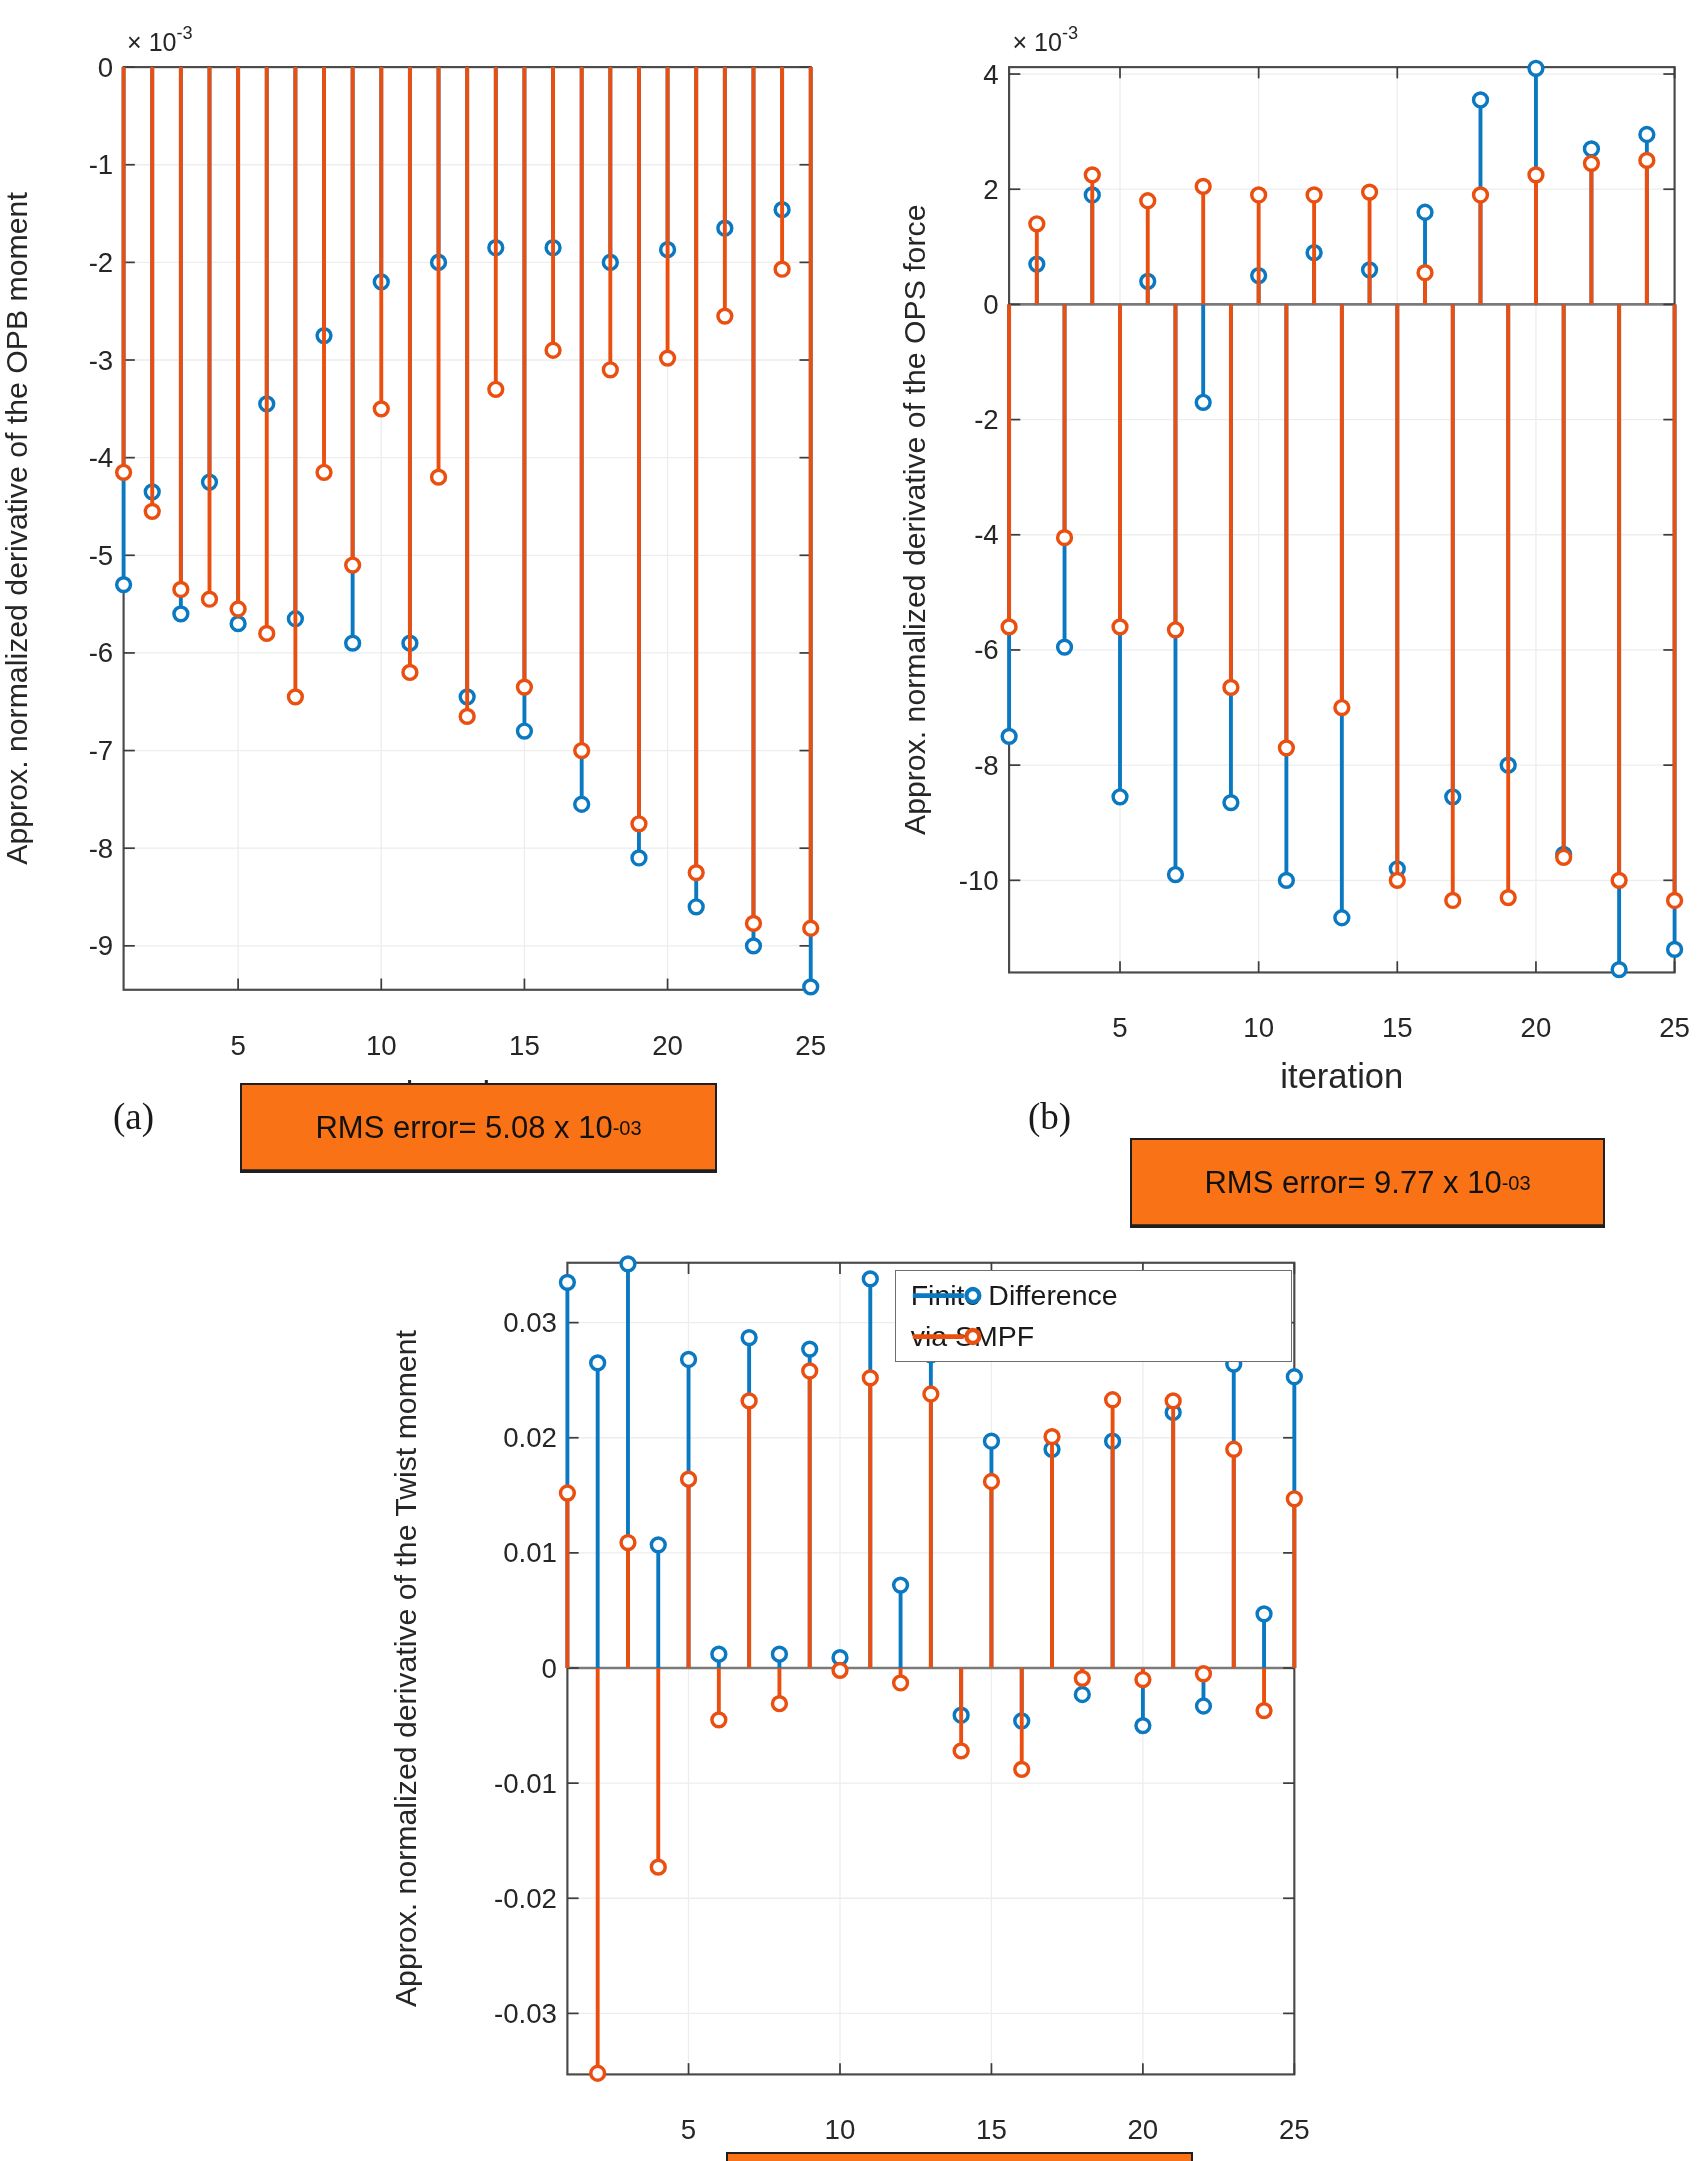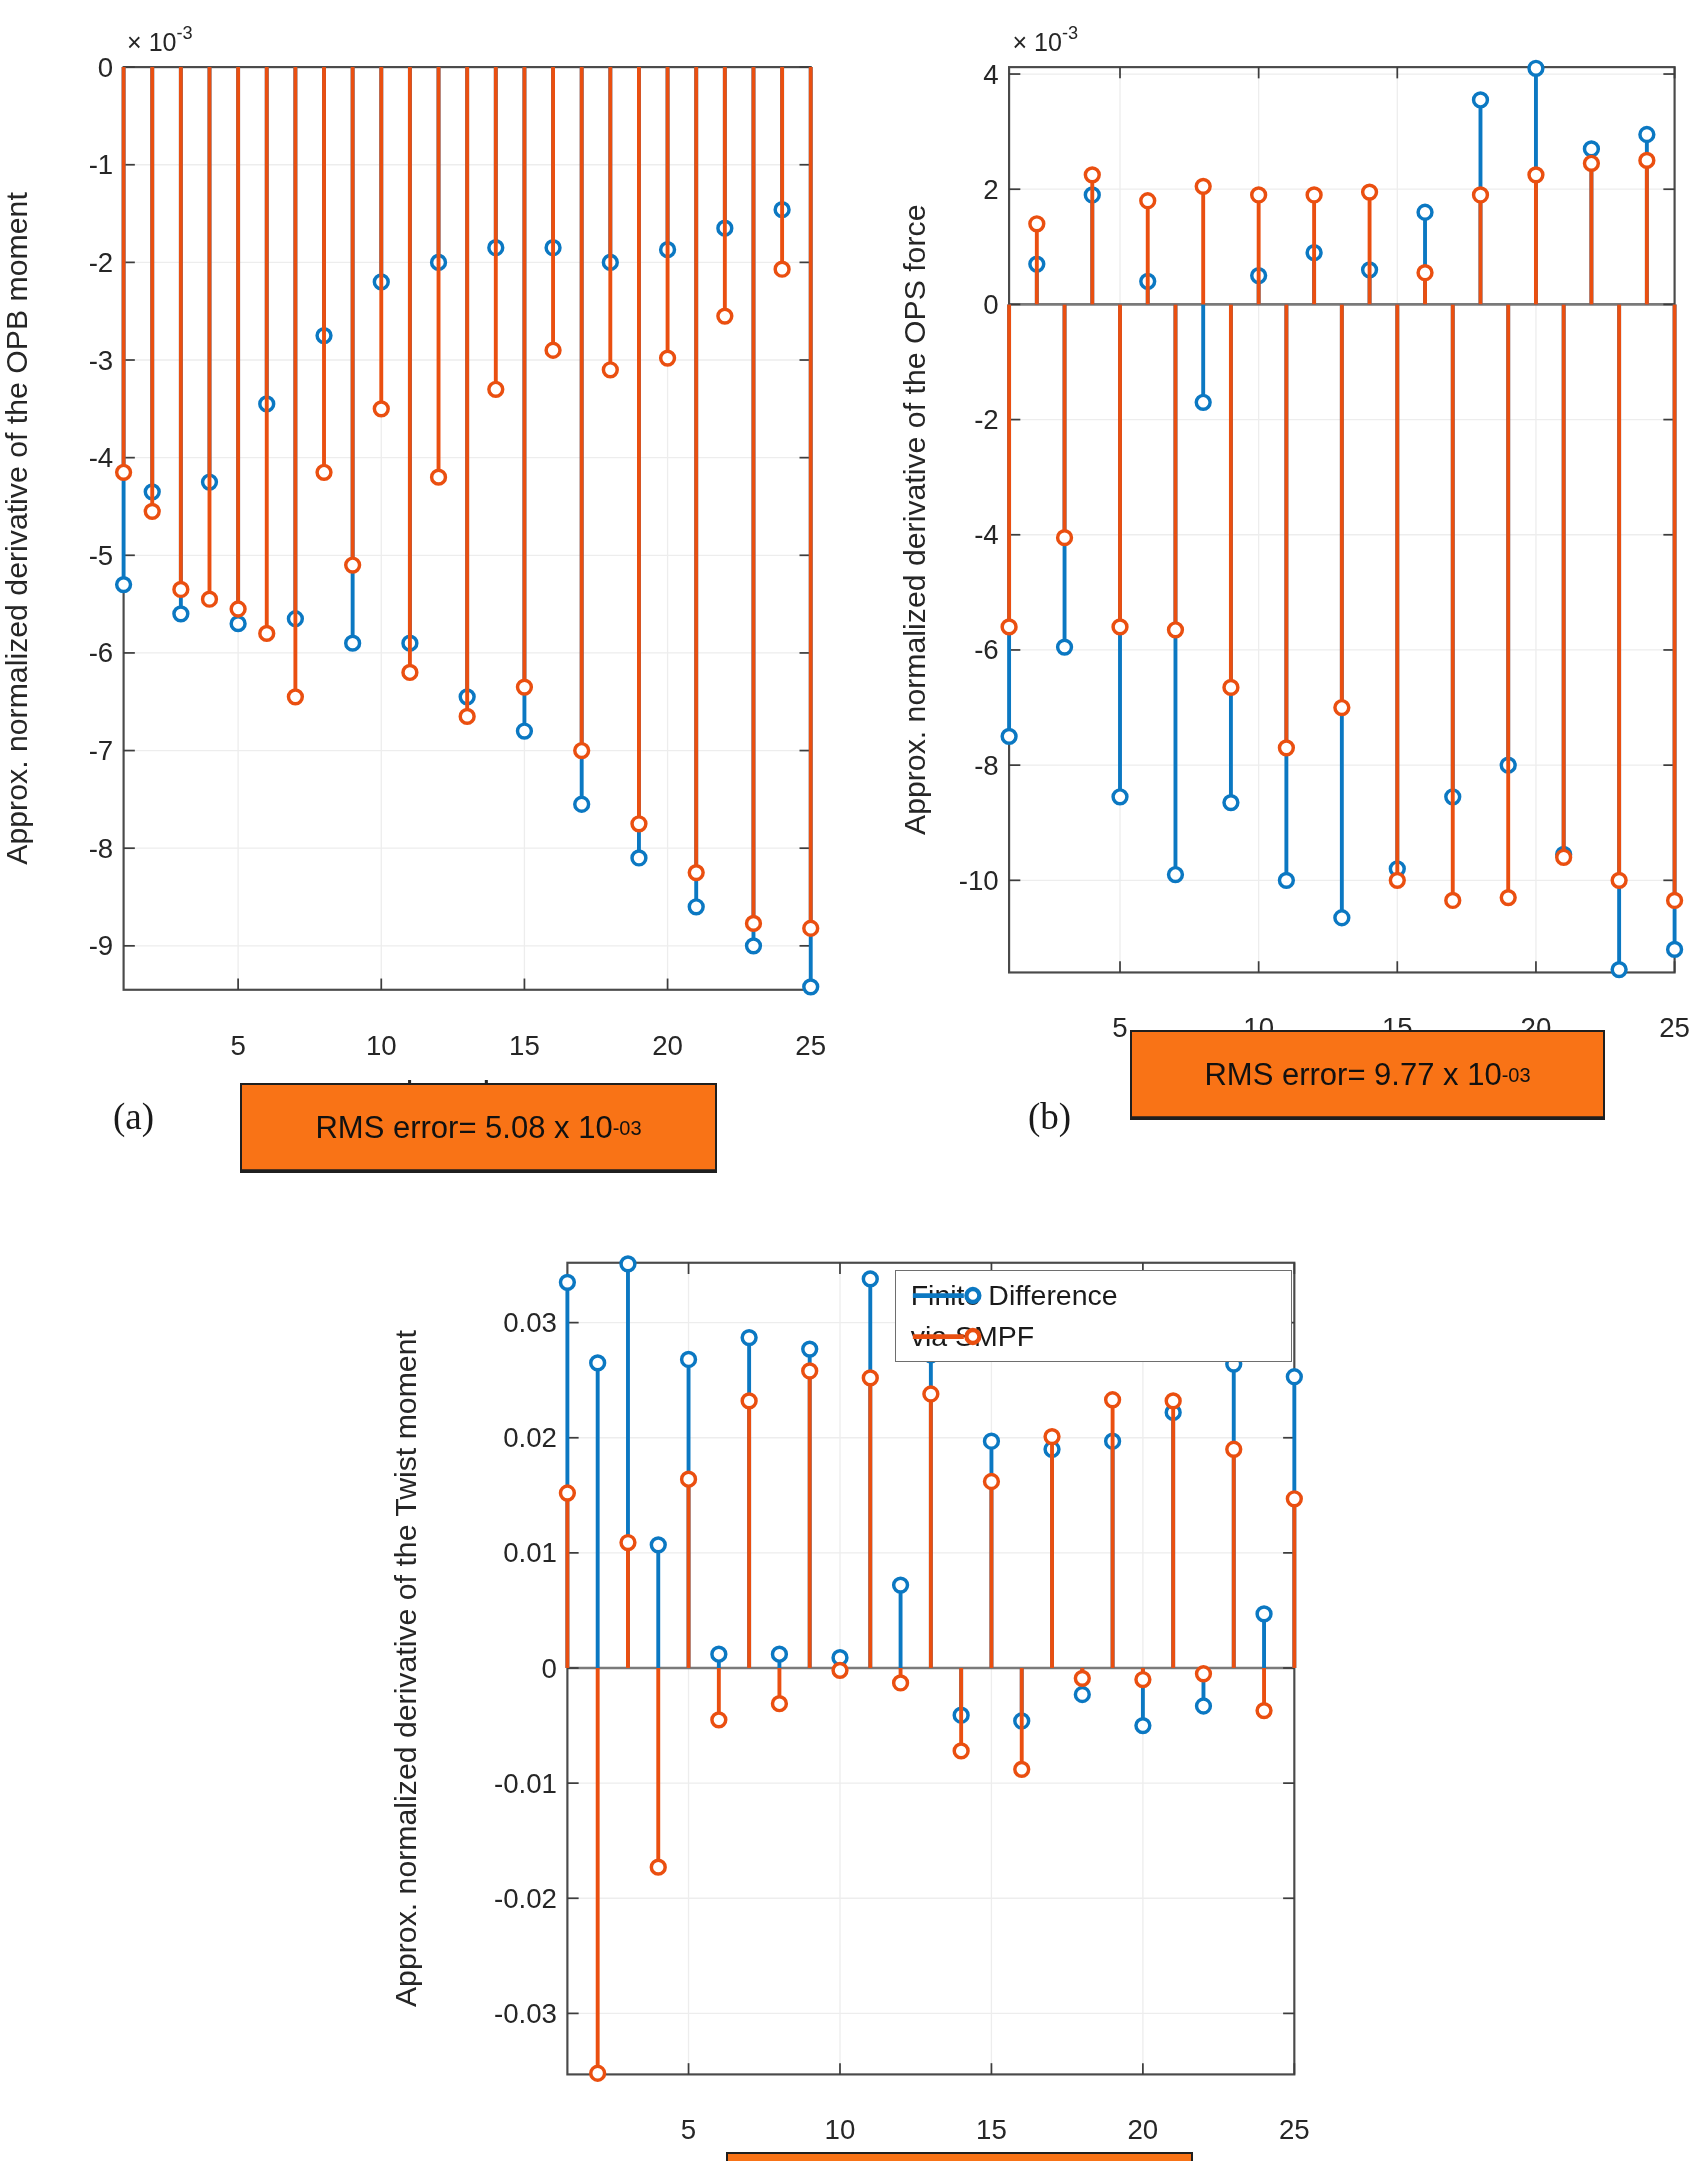--- a/index.html
+++ b/index.html
@@ -557,21 +557,21 @@
     </div>
   </div>
 
   <div class="sublabel" style="left:113px;top:1095px;">(a)</div>
   <div class="sublabel" style="left:1028px;top:1095px;">(b)</div>
 
   <div class="rms-box" style="left:240px;top:1083px;width:473px;height:86px;">
     <span>RMS error= 5.08 x 10</span>
       <sup>-03</sup>
   </div>
-  <div class="rms-box" style="left:1130px;top:1030px;width:471px;height:86px;">
+  <div class="rms-box" style="left:1130px;top:1138px;width:471px;height:86px;">
     <span>RMS error= 9.77 x 10</span>
       <sup>-03</sup>
   </div>
   <div class="rms-box" style="left:726px;top:2152px;width:463px;height:86px;">
     <sup>-01</sup>
   </div>
 
 </div>
 
 

